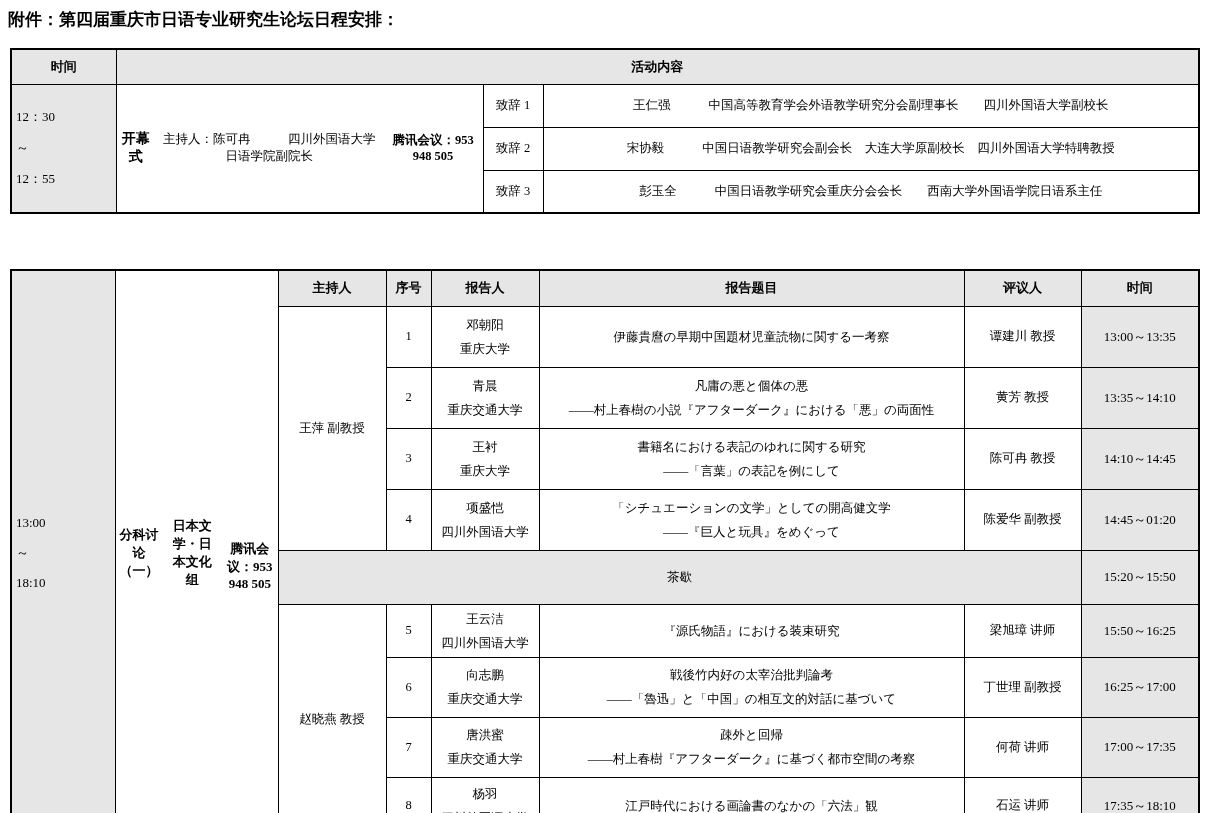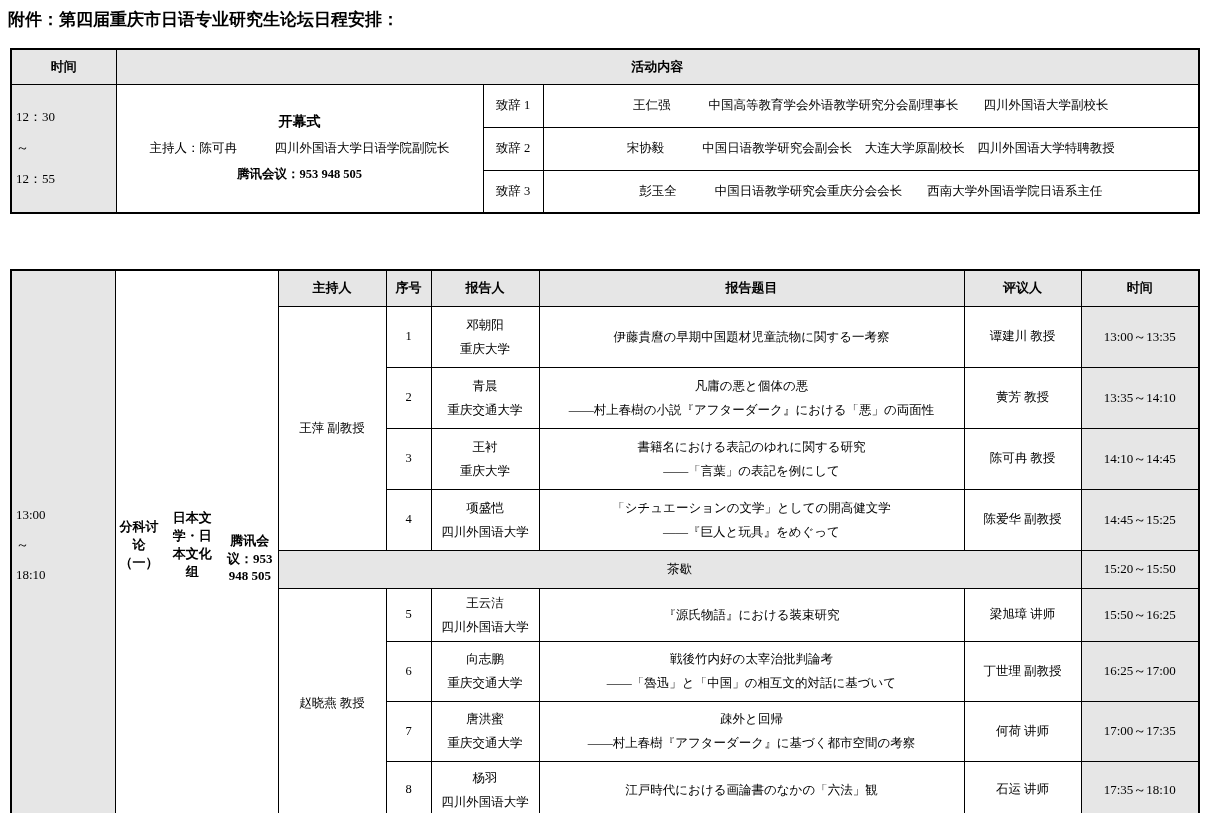--- a/index.html
+++ b/index.html
@@ -20,21 +20,21 @@
   }
   td,th {
     border:1px solid var(--border); text-align:center; vertical-align:middle;
     font-size:12.5px; padding:2px 4px; overflow:hidden;
   }
   th { font-weight:bold; font-size:13px; }
   .shaded { background:var(--shade); }
   .opening-table { margin-top:17px; }
   .panel-table { margin-top:55px; }
   .time-block { display:flex; flex-direction:column; gap:13px; align-items:flex-start; font-size:13px; }
-  .session-block { display:flex; flex-direction:column; gap:9px; align-items:center; }
+  .session-block { display:flex; flex-direction:row; gap:9px; align-items:center; }
   .session-title { font-weight:bold; font-size:14px; }
   .session-meeting { font-weight:bold; }
   .group-block { display:flex; flex-direction:row; gap:10px; align-items:center; font-weight:bold; font-size:13px; }
   .group-meeting { margin-top:26px; }
   .speech-text { display:flex; justify-content:center; gap:38px; white-space:pre-wrap; }
   .two-line div { line-height:24px; }
   .title2:empty { display:none; }
   .time-cell { font-size:13px; }
 </style>
 </head>
@@ -179,24 +179,24 @@
     <td>4</td>
     <td class="two-line">
       <div>项盛恺</div>
       <div>四川外国语大学</div>
     </td>
     <td class="two-line">
       <div>「シチュエーションの文学」としての開高健文学</div>
       <div class="title2">——『巨人と玩具』をめぐって</div>
     </td>
     <td>陈爱华 副教授</td>
-    <td class="shaded time-cell">14:45～15:25</td>
-  </tr>
-
-  <tr style="height:38px">
+    <td class="shaded time-cell">14:45～01:20</td>
+  </tr>
+
+  <tr style="height:54px">
     <td class="shaded" colspan="5">茶歇</td>
     <td class="shaded time-cell">15:20～15:50</td>
   </tr>
 
   <tr style="height:52px">
     <td rowspan="4">赵晓燕 教授</td>
     <td>5</td>
     <td class="two-line">
       <div>王云洁</div>
       <div>四川外国语大学</div>

